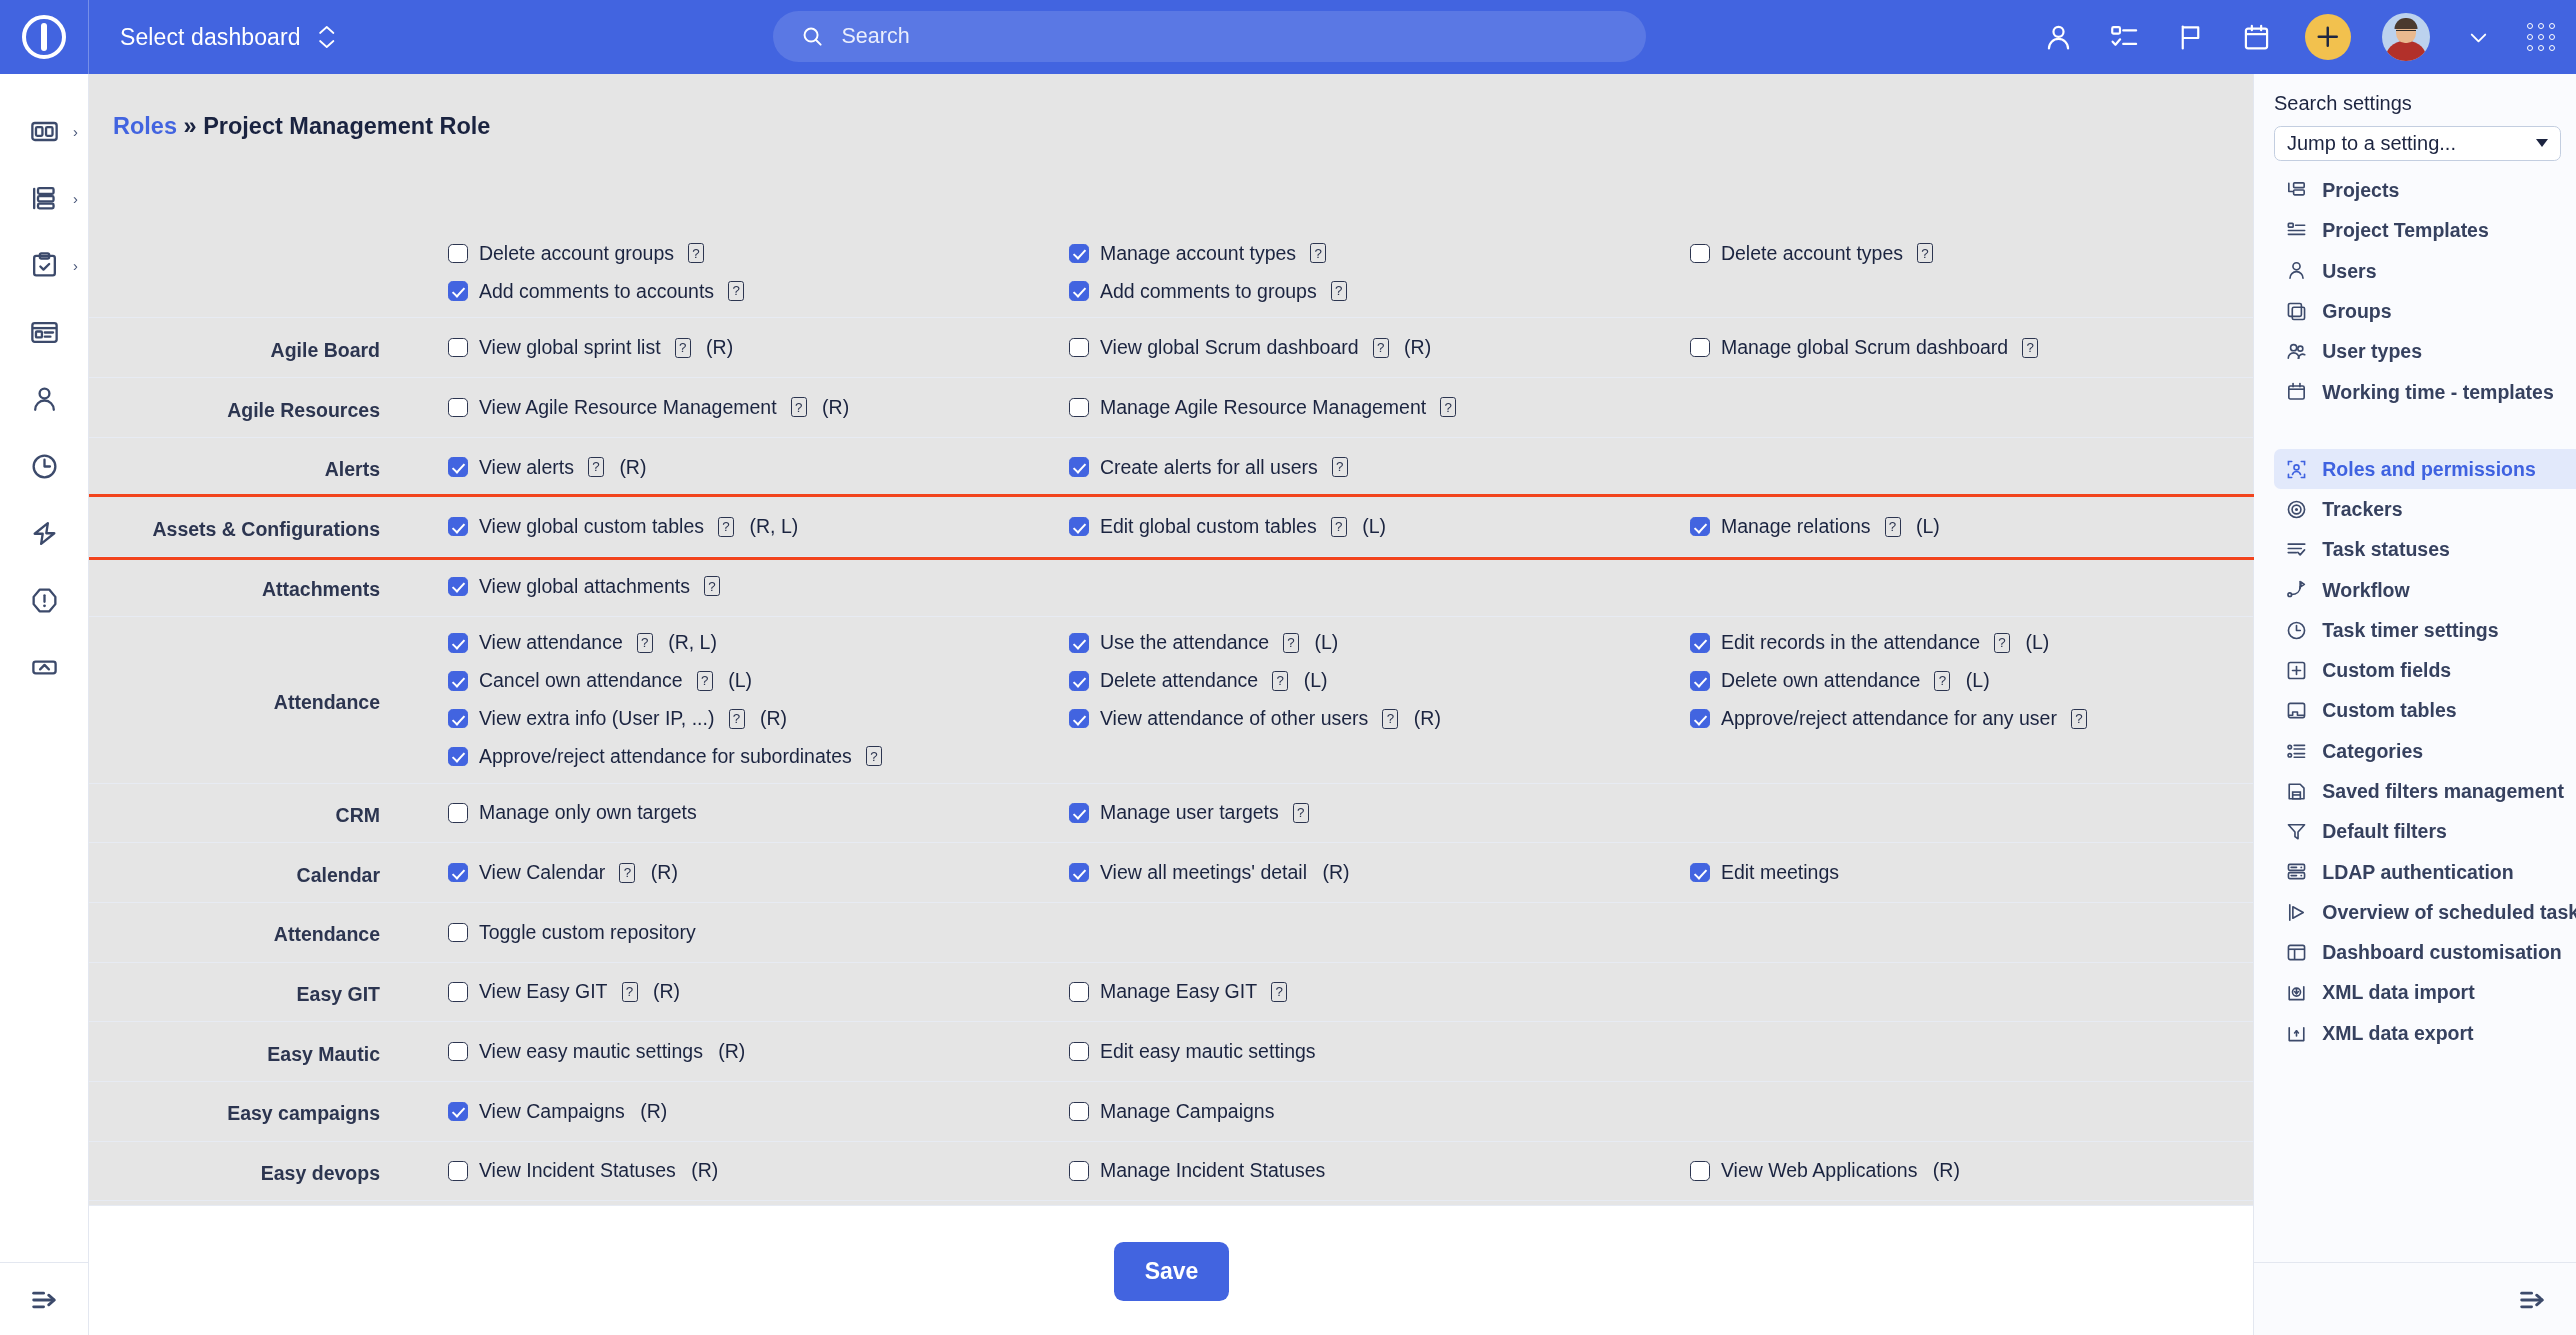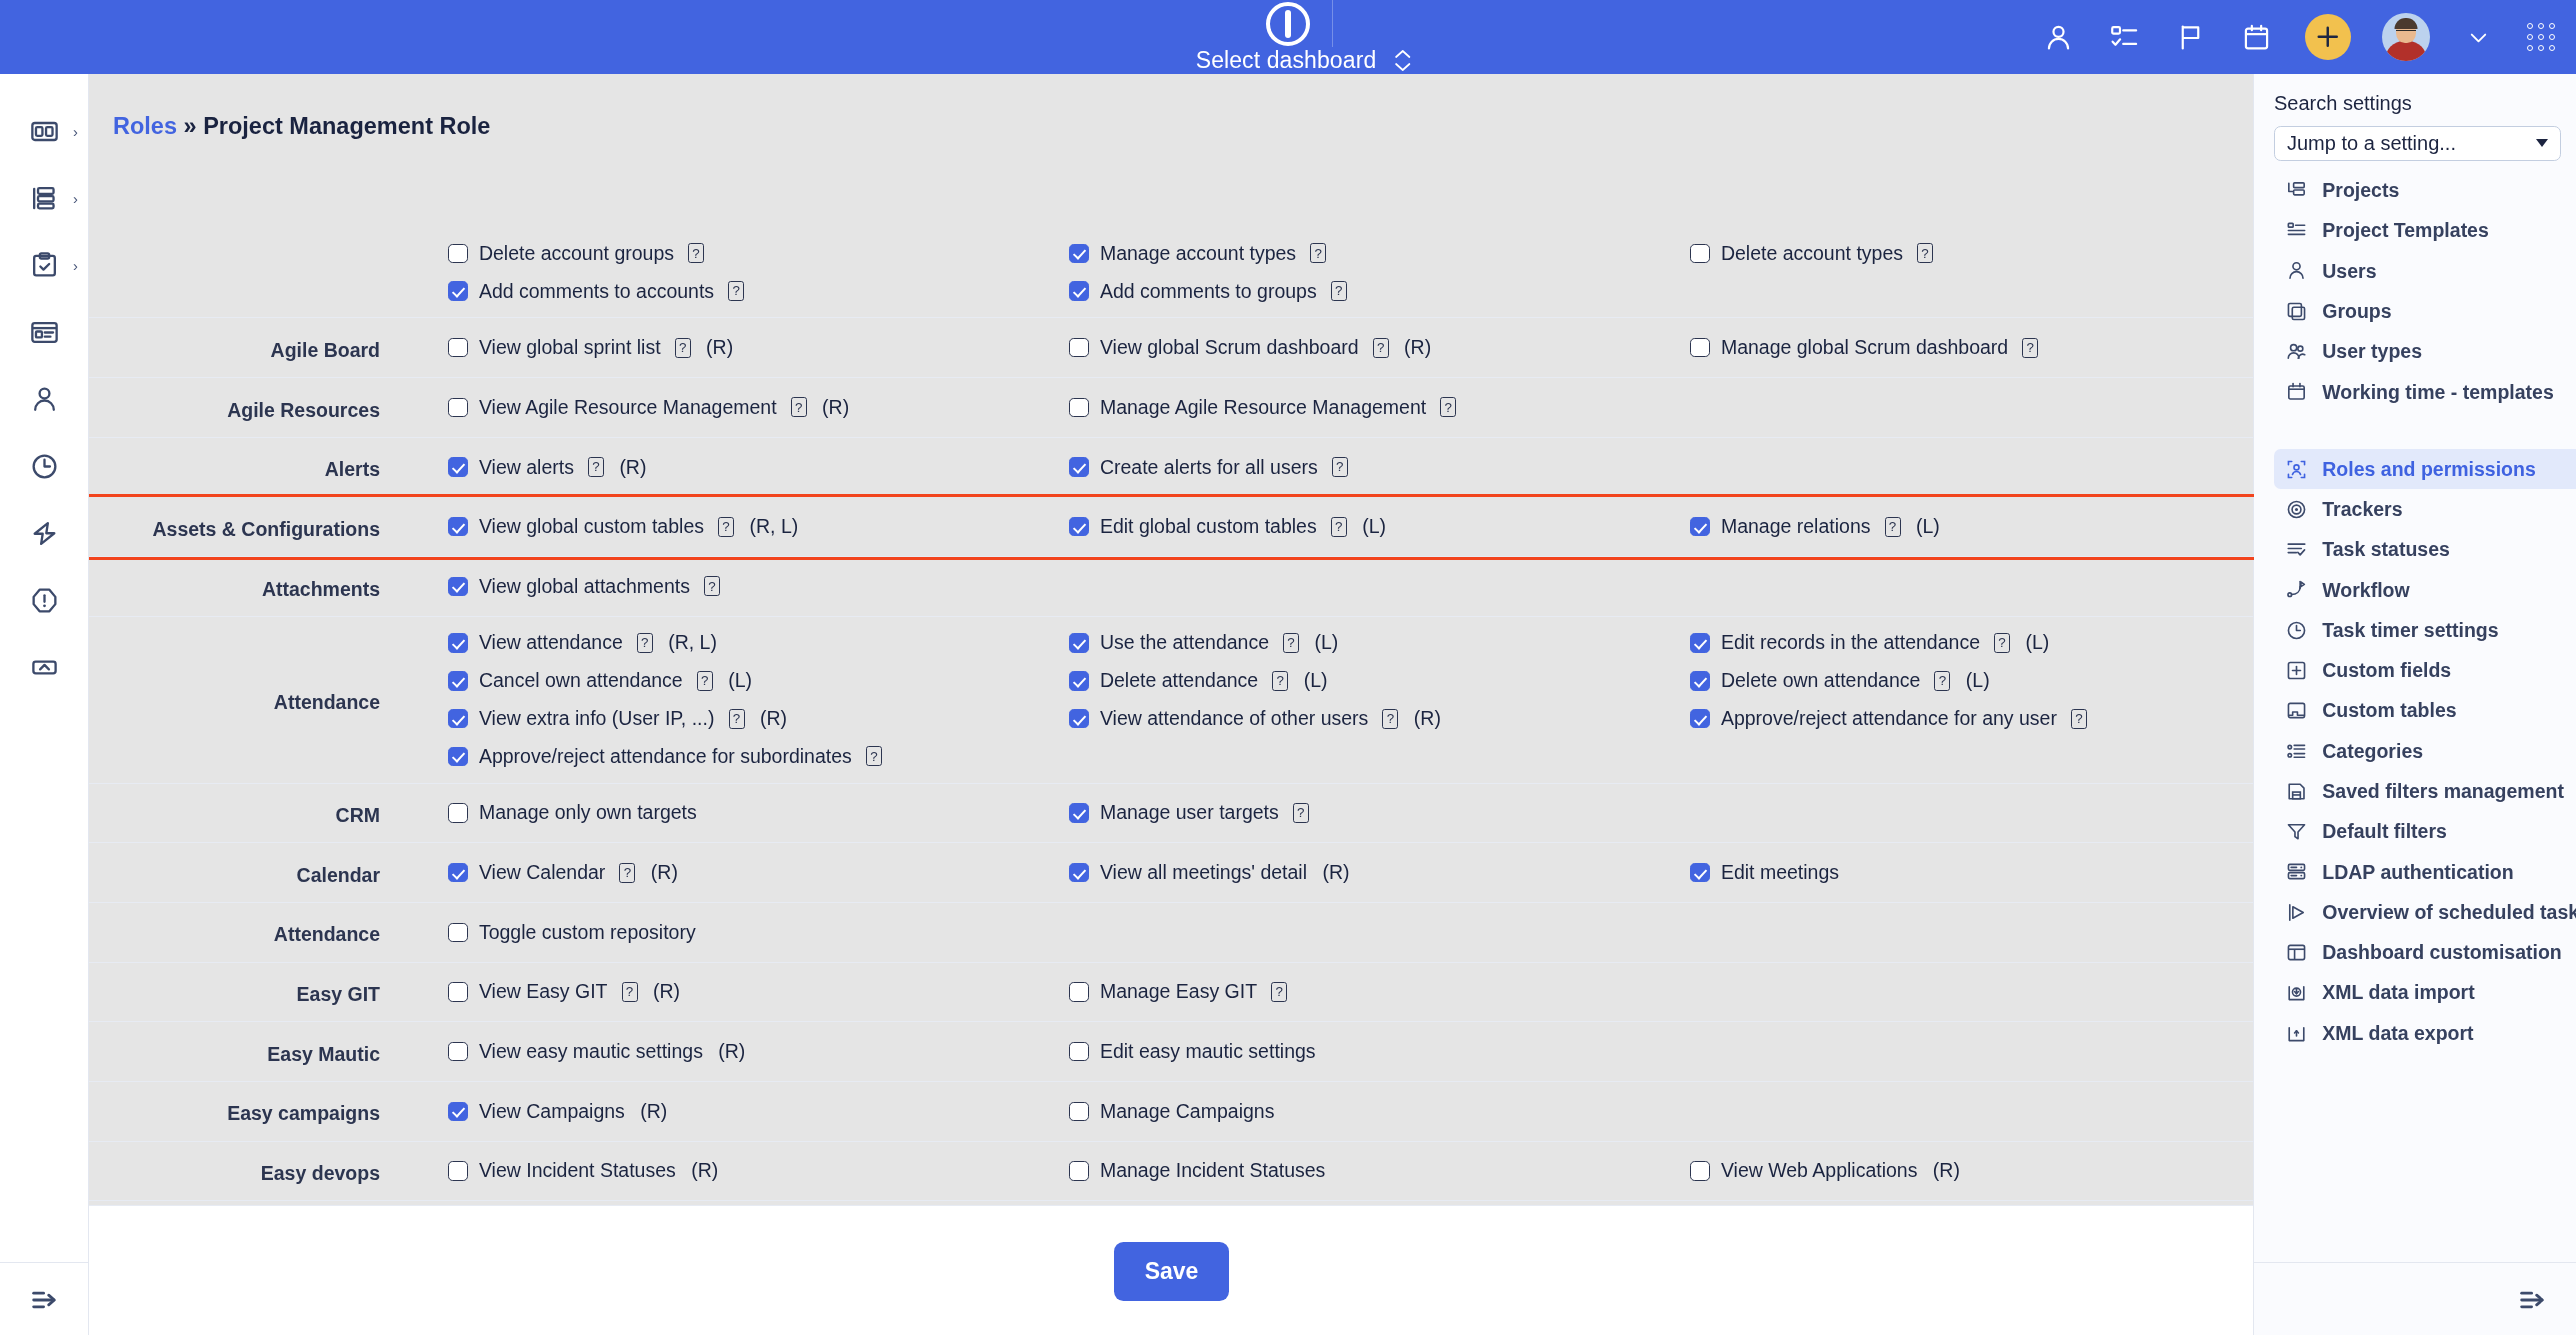--- a/index.html
+++ b/index.html
@@ -7,21 +7,21 @@
     width: 2576px; height: 1336px;
     font-family: "Liberation Sans", sans-serif;
     background: #ffffff;
     overflow: hidden;
   }
   .app { position: relative; width: 2576px; height: 1336px; }
 
   
   .topbar {
     position: absolute; top: 0; left: 0; width: 2576px; height: 74px;
-    background: #4264e0; display: flex; align-items: center; flex-direction: column;
+    background: #4264e0; display: flex; align-items: center;
   }
   .logo-wrap {
     width: 89px; height: 74px; display: flex; align-items: center; justify-content: center;
     border-right: 1.3px solid rgba(255,255,255,.28);
   }
   .logo-circle {
     width: 44px; height: 44px; border-radius: 50%;
     border: 4px solid #fff; position: relative;
   }
   .logo-circle::after {
@@ -182,20 +182,27 @@
       <span class="chev-stack">
         <svg width="17.5" height="10" viewBox="0 0 26 15">
             <polyline points="3,12 13,3 23,12" fill="none" stroke="#fff" stroke-width="2.6" stroke-linecap="round" stroke-linejoin="round"></polyline>
           </svg>
         <svg width="17.5" height="10" viewBox="0 0 26 15">
             <polyline points="3,3 13,12 23,3" fill="none" stroke="#fff" stroke-width="2.6" stroke-linecap="round" stroke-linejoin="round"></polyline>
           </svg>
       </span>
     </div>
 
+    <div class="search-box">
+      <svg width="23" height="23" viewBox="0 0 24 24">
+          <circle cx="10.5" cy="10.5" r="6.8" fill="none" stroke="#fff" stroke-width="2"></circle>
+          <line x1="15.4" y1="15.4" x2="20.5" y2="20.5" stroke="#fff" stroke-width="2" stroke-linecap="round"></line>
+        </svg>
+      <span class="ph">Search</span>
+    </div>
 
     <div class="topbar-icons">
       <span class="tb-ico">
         <svg width="31" height="31" viewBox="0 0 24 24">
             <circle cx="12" cy="7.6" r="3.9" fill="none" stroke="#fff" stroke-width="1.7"></circle>
             <path d="M4.6 20.5a7.4 7.4 0 0 1 14.8 0" fill="none" stroke="#fff" stroke-width="1.7" stroke-linecap="round"></path>
           </svg>
       </span>
       <span class="tb-ico">
         <svg width="31" height="31" viewBox="0 0 24 24">

